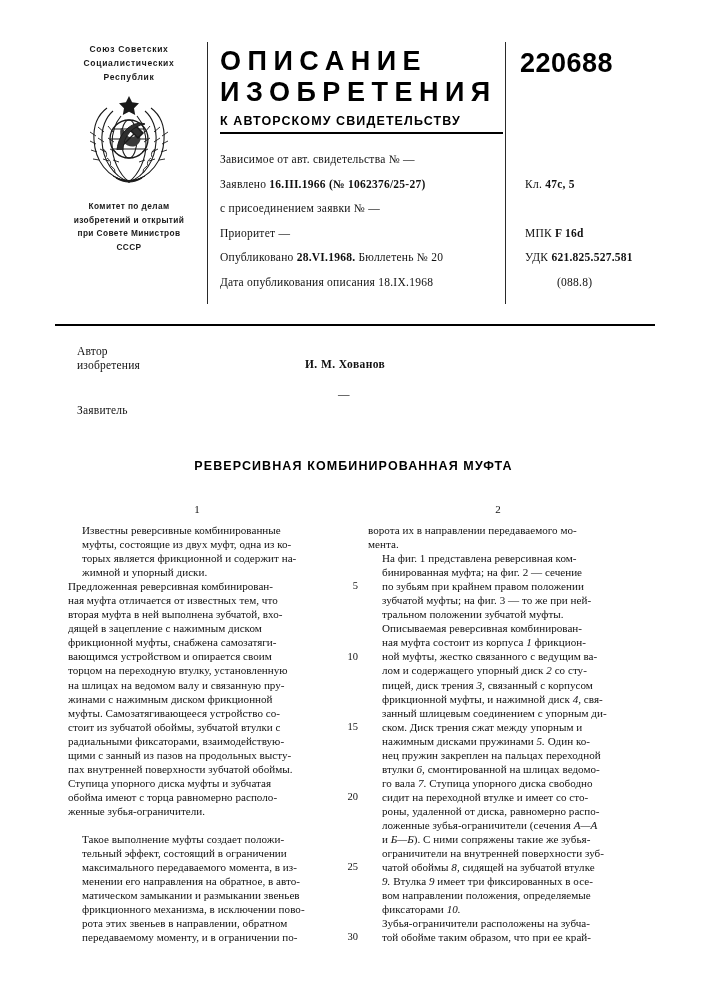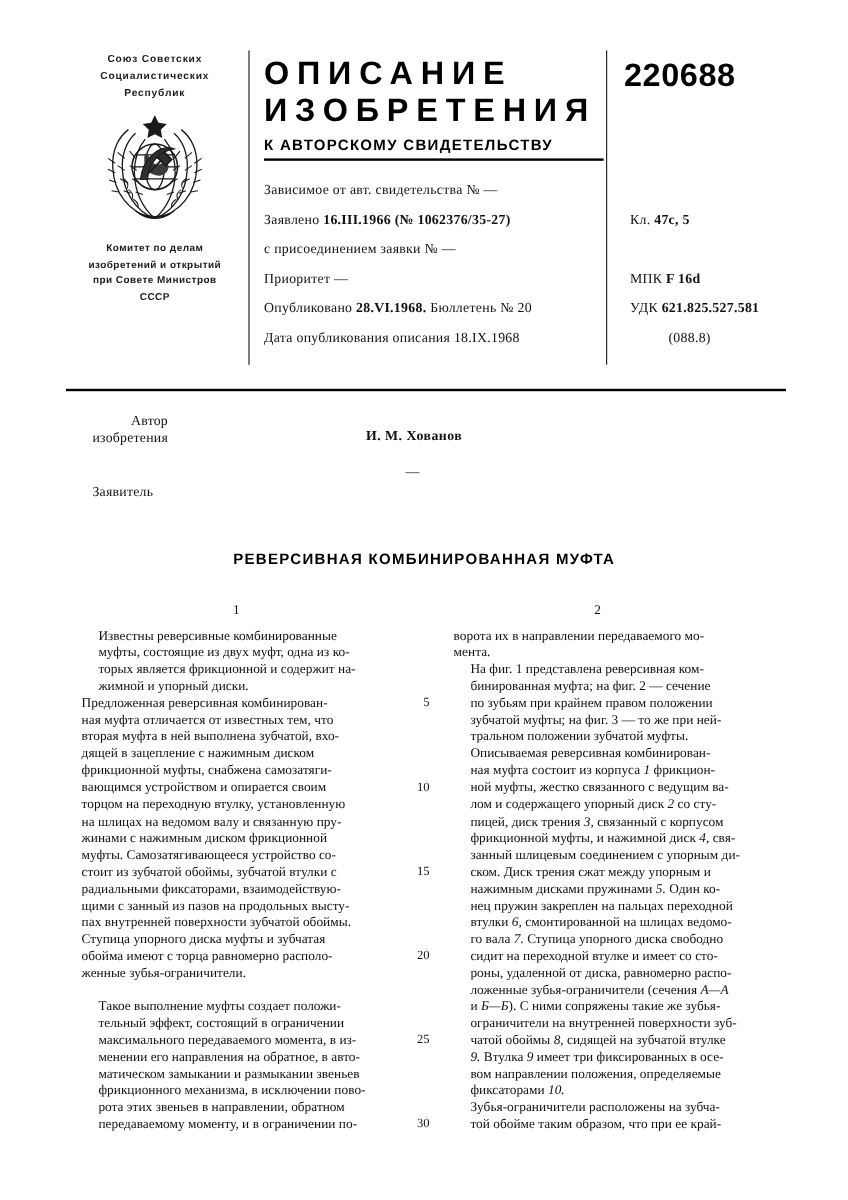--- a/index.html
+++ b/index.html
@@ -170,21 +170,21 @@
     top: 344px;
     width: 600px;
     font-size: 11.5px;
   }
   .ab-label {
     position: absolute;
     left: 22px;
     line-height: 14px;
     letter-spacing: 0.2px;
   }
-  .ab-label.l1 { top: 0px; text-align: right; }
+  .ab-label.l1 { top: 0px; }
   .ab-label.l2 { top: 59px; }
   .ab-value {
     position: absolute;
     left: 250px;
     font-weight: bold;
     letter-spacing: 0.4px;
   }
   .ab-value.v1 { top: 14px; }
   .ab-value.v2 { top: 44px; left: 283px; font-weight: normal; }
 
@@ -216,21 +216,21 @@
   .col {
     position: absolute;
     top: 523px;
     width: 272px;
     font-size: 11.1px;
     line-height: 14.05px;
     text-align: justify;
     letter-spacing: 0.02px;
   }
   .col.left  { left: 68px; }
-  .col.right { left: 368px; margin-left: 10px; }
+  .col.right { left: 368px; }
 
   .col p {
     margin: 0;
     text-indent: 14px;
   }
   .col p.cont { text-indent: 0; }
   .col p.gap { margin-top: 14px; }
   .col i { font-style: italic; }
 
   
@@ -341,21 +341,21 @@
       <div class="title-underline"></div>
     </div>
 
     <div class="patent-number">220688</div>
 
     <div class="biblio">
       <div>Зависимое от авт. свидетельства №  —</div>
       <div>
         <span>Заявлено</span>
         <b>16.III.1966</b>
-        <b>(№  1062376/35-27)</b>
+        <b>(№  1062376/25-27)</b>
       </div>
       <div>с присоединением заявки №  —</div>
       <div>Приоритет  —</div>
       <div>
         <span>Опубликовано</span>
         <b>28.VI.1968.</b>
         <span>Бюллетень № 20</span>
       </div>
       <div>Дата опубликования описания  18.IX.1968</div>
     </div>

